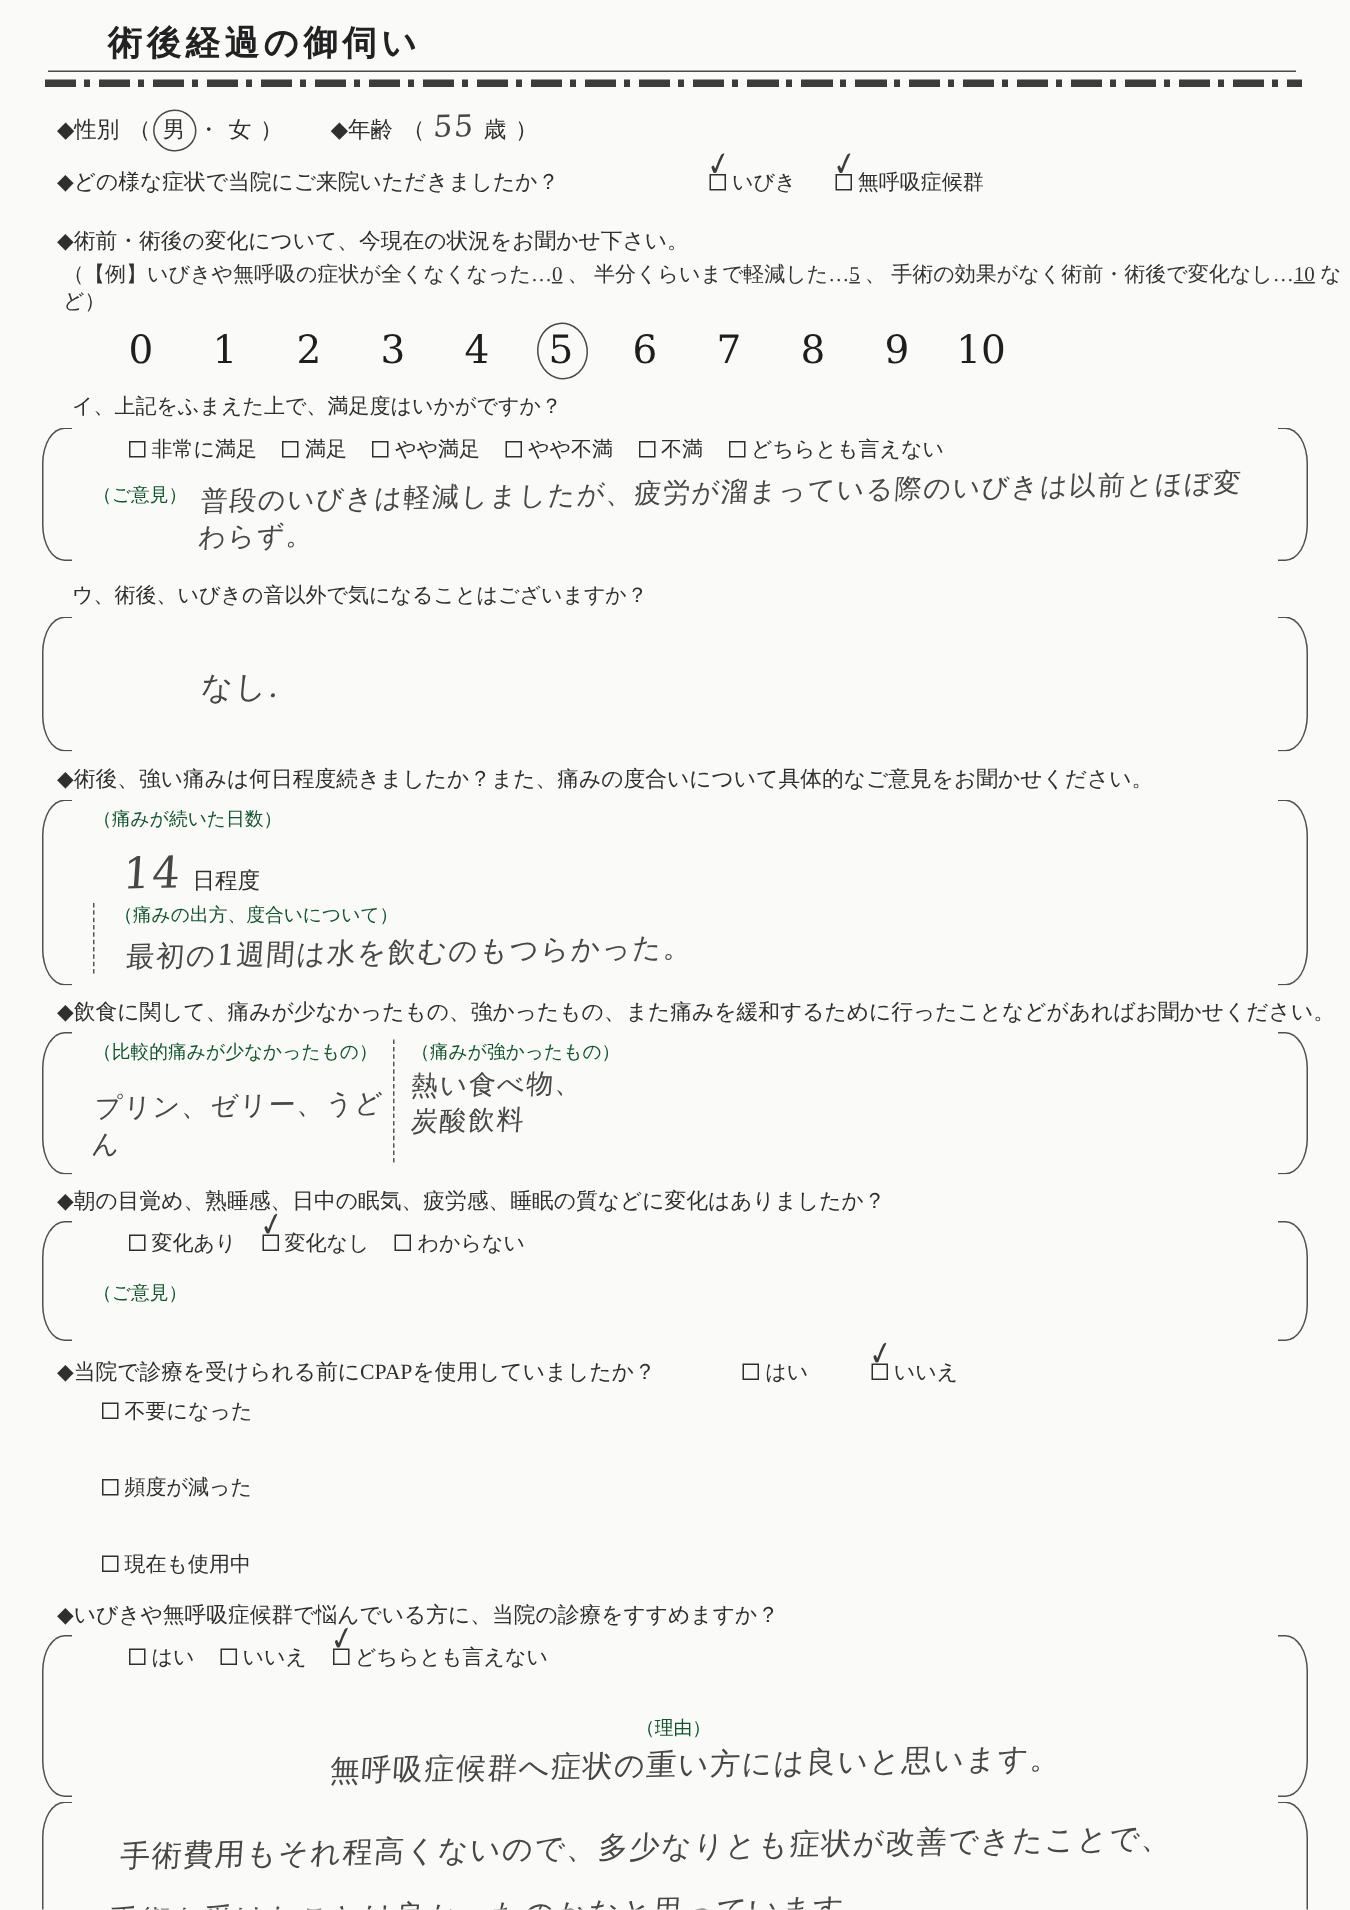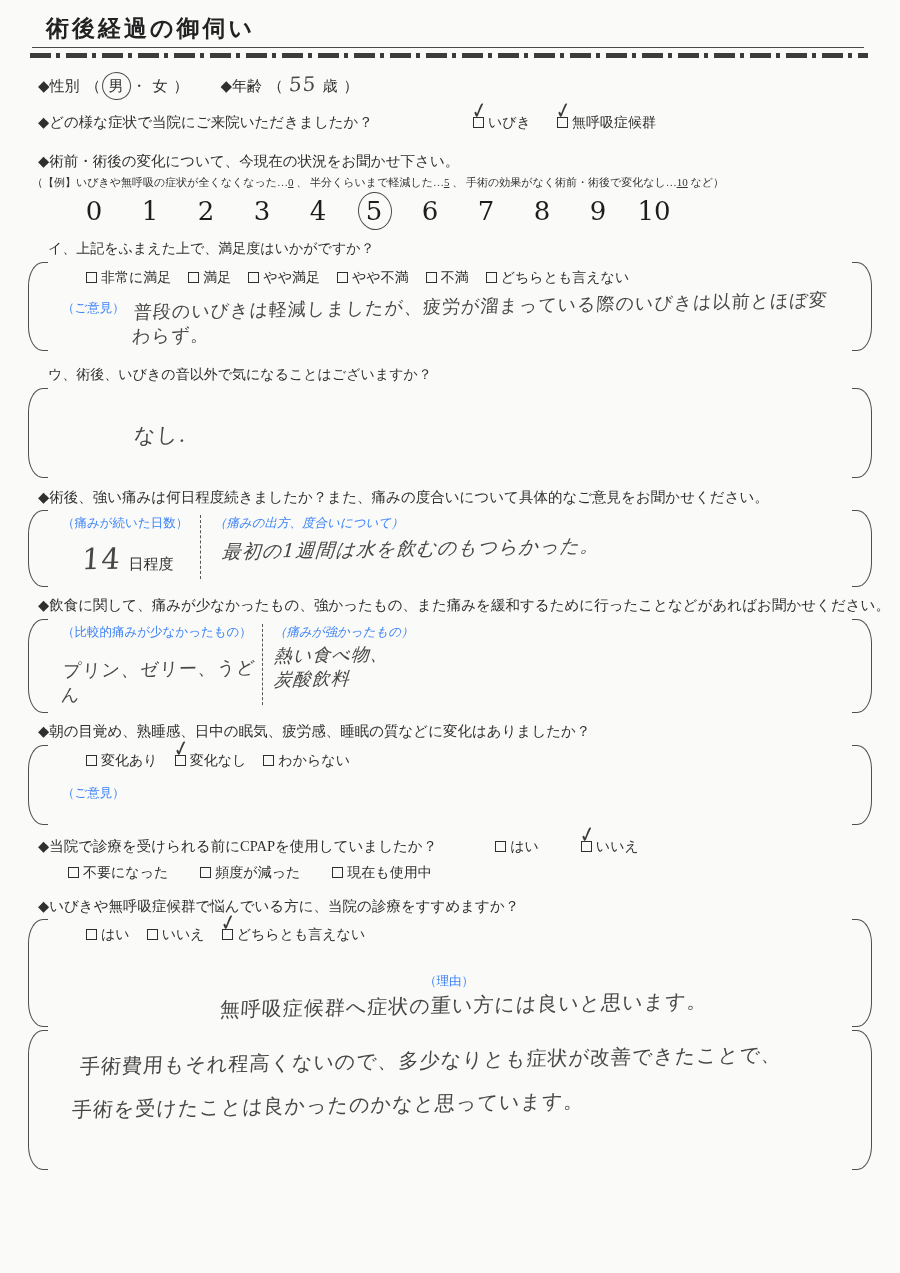--- a/index.html
+++ b/index.html
@@ -6,28 +6,28 @@
   html,body { width:900px; height:1273px; }
   body {
     font-family:"Liberation Serif","DejaVu Serif",serif;
     background:#fafaf8; color:#2f2f2f; overflow:hidden;
     font-size:14px; line-height:1.35;
   }
   .page { width:900px; height:1273px; position:relative; }
 
   
   .title { font-size:23px; font-weight:600; letter-spacing:3px;
-           margin:13px 0 0 46px; color:#222; }
+           margin:13px 0 0 72px; color:#222; }
   .title-underline { margin:3px 36px 0 32px; border-top:1.6px solid #4a4a4a; }
   .dash-divider { margin:5px 32px 0 30px; height:5px;
     background:repeating-linear-gradient(90deg,#3c3c3c 0 21px,transparent 21px 26px,#3c3c3c 26px 30px,transparent 30px 36px); }
 
   .q  { font-size:14.5px; margin-left:38px; }
   .subq { font-size:14px; margin-left:48px; }
-  .example { font-size:11px; margin-left:32px; color:#343434; }
+  .example { font-size:14px; margin-left:42px; color:#343434; }
   .example u { text-decoration:underline; }
 
   .row { display:flex; align-items:baseline; }
 
   
   .demo-row { margin:13px 0 0 38px; font-size:15px; gap:6px; }
   .demo-row .grp { margin-right:26px; display:inline-flex; gap:6px; align-items:baseline; }
   .circled { position:relative; display:inline-block; padding:0 2px; }
   .circled::after { content:""; position:absolute; top:-4px; bottom:-4px; left:-5px; right:-5px;
     border:1.6px solid #4a4a4a; border-radius:50%; transform:rotate(10deg); }
@@ -46,29 +46,29 @@
     left:12px; right:10px; border:1.5px solid #4a4a4a; border-radius:50%; transform:rotate(-6deg); }
 
   
   .bbox { position:relative; margin:3px 28px 0 28px; padding:7px 36px 8px 34px; }
   .bbox::before,.bbox::after { content:""; position:absolute; top:0; bottom:0; width:19px;
     border:1.5px solid #4f4f4f; }
   .bbox::before { left:0; border-right:none; border-radius:15px 0 0 15px / 24px 0 0 24px; }
   .bbox::after  { right:0; border-left:none;  border-radius:0 15px 15px 0 / 0 24px 24px 0; }
 
   .opt-row { display:flex; gap:17px; margin-left:24px; flex-wrap:nowrap; }
-  .small-label { font-size:12.5px; color:#3b82f6; white-space:nowrap; }
+  .small-label { font-size:12.5px; color:#14532d; white-space:nowrap; }
 
   
   .hw { color:#474747; font-family:"DejaVu Serif",serif; display:inline-block;
         transform:rotate(-1deg) skewX(-5deg); letter-spacing:1px; }
 
   
   .cols { display:flex; }
-  .dashed-l { border-left:1.7px dashed #555;font-style:italic; }
+  .dashed-l { border-left:1.7px dashed #555; }
 </style>
 </head>
 <body>
 
 <div class="page">
 
   <h1 class="title">術後経過の御伺い</h1>
   <div class="title-underline"></div>
   <div class="dash-divider"></div>
 
@@ -156,21 +156,21 @@
     </div>
   </div>
 
   <div class="subq" style="margin-top:15px;">ウ、術後、いびきの音以外で気になることはございますか？</div>
   <div class="bbox" style="min-height:90px;">
     <div class="hw" style="font-size:21px; margin:26px 0 0 72px;">なし.</div>
   </div>
 
   <div class="q" style="margin-top:10px;">◆術後、強い痛みは何日程度続きましたか？また、痛みの度合いについて具体的なご意見をお聞かせください。</div>
   <div class="bbox" style="min-height:74px; padding-top:5px;">
-    <div class="cols" style="min-height:64px;">
+    <div class="cols" style="min-height:64px;flex-direction:column;">
       <div style="width:138px;">
         <div class="small-label">（痛みが続いた日数）</div>
         <div style="margin:8px 0 0 20px;">
           <span class="hw" style="font-size:29px;">14</span>
           <span style="font-size:15px; margin-left:4px;">日程度</span>
         </div>
       </div>
       <div class="dashed-l" style="flex:1; padding-left:13px;">
         <div class="small-label">（痛みの出方、度合いについて）</div>
         <div class="hw" style="font-size:19px; margin:4px 0 0 8px;">最初の1週間は水を飲むのもつらかった。</div>
@@ -223,21 +223,21 @@
           <span class="box"></span>
           <span>はい</span>
         </span>
       <span class="cb">
           <span class="box"></span>
           <span class="tick">✓</span>
           <span>いいえ</span>
         </span>
     </span>
   </div>
-  <div style="display:flex; gap:32px; margin:7px 0 0 68px;">
+  <div style="display:flex; gap:32px; margin:7px 0 0 68px;flex-direction:column;">
     <span class="cb">
         <span class="box"></span>
         <span>不要になった</span>
       </span>
     <span class="cb">
         <span class="box"></span>
         <span>頻度が減った</span>
       </span>
     <span class="cb">
         <span class="box"></span>

